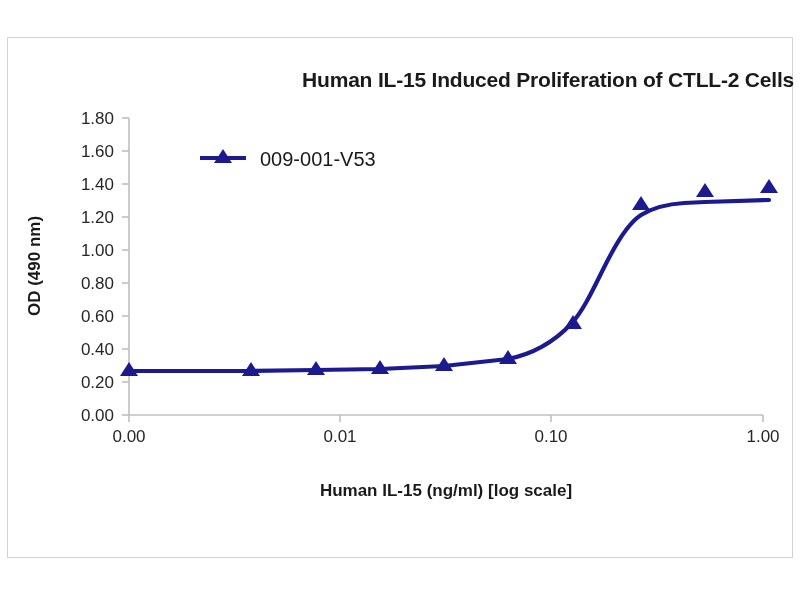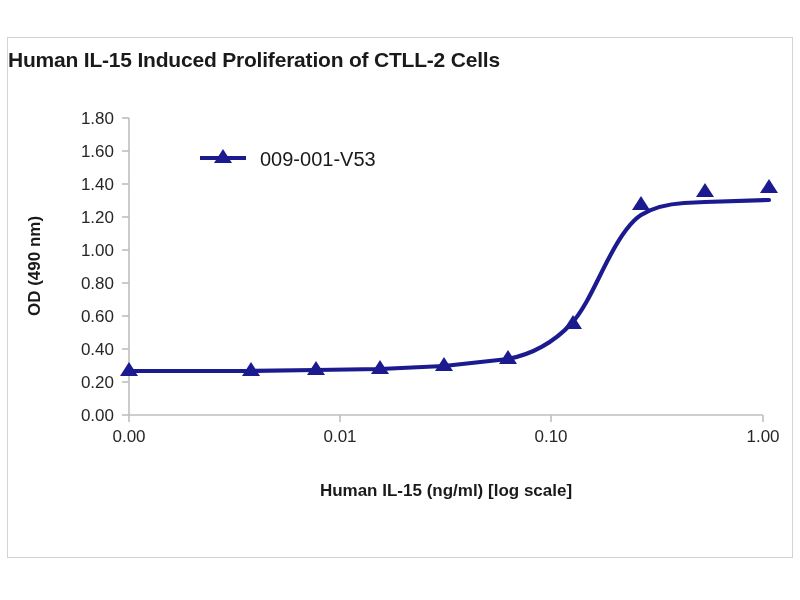--- a/index.html
+++ b/index.html
@@ -19,23 +19,23 @@
     top: 37px;
     width: 786px;
     height: 521px;
     background: #ffffff;
     border: 1px solid #d3d3d3;
     box-sizing: border-box;
   }
   #chart-title {
     position: absolute;
     left: 0;
-    top: 10px;
+    top: 30px;
     width: 786px;
-    text-align: left;
+    text-align: right;
     font-size: 21px;
     font-weight: bold;
     color: #1a1a1a;
     letter-spacing: -0.2px;
   }
   #plot-svg {
     position: absolute;
     left: 0;
     top: 0;
   }

